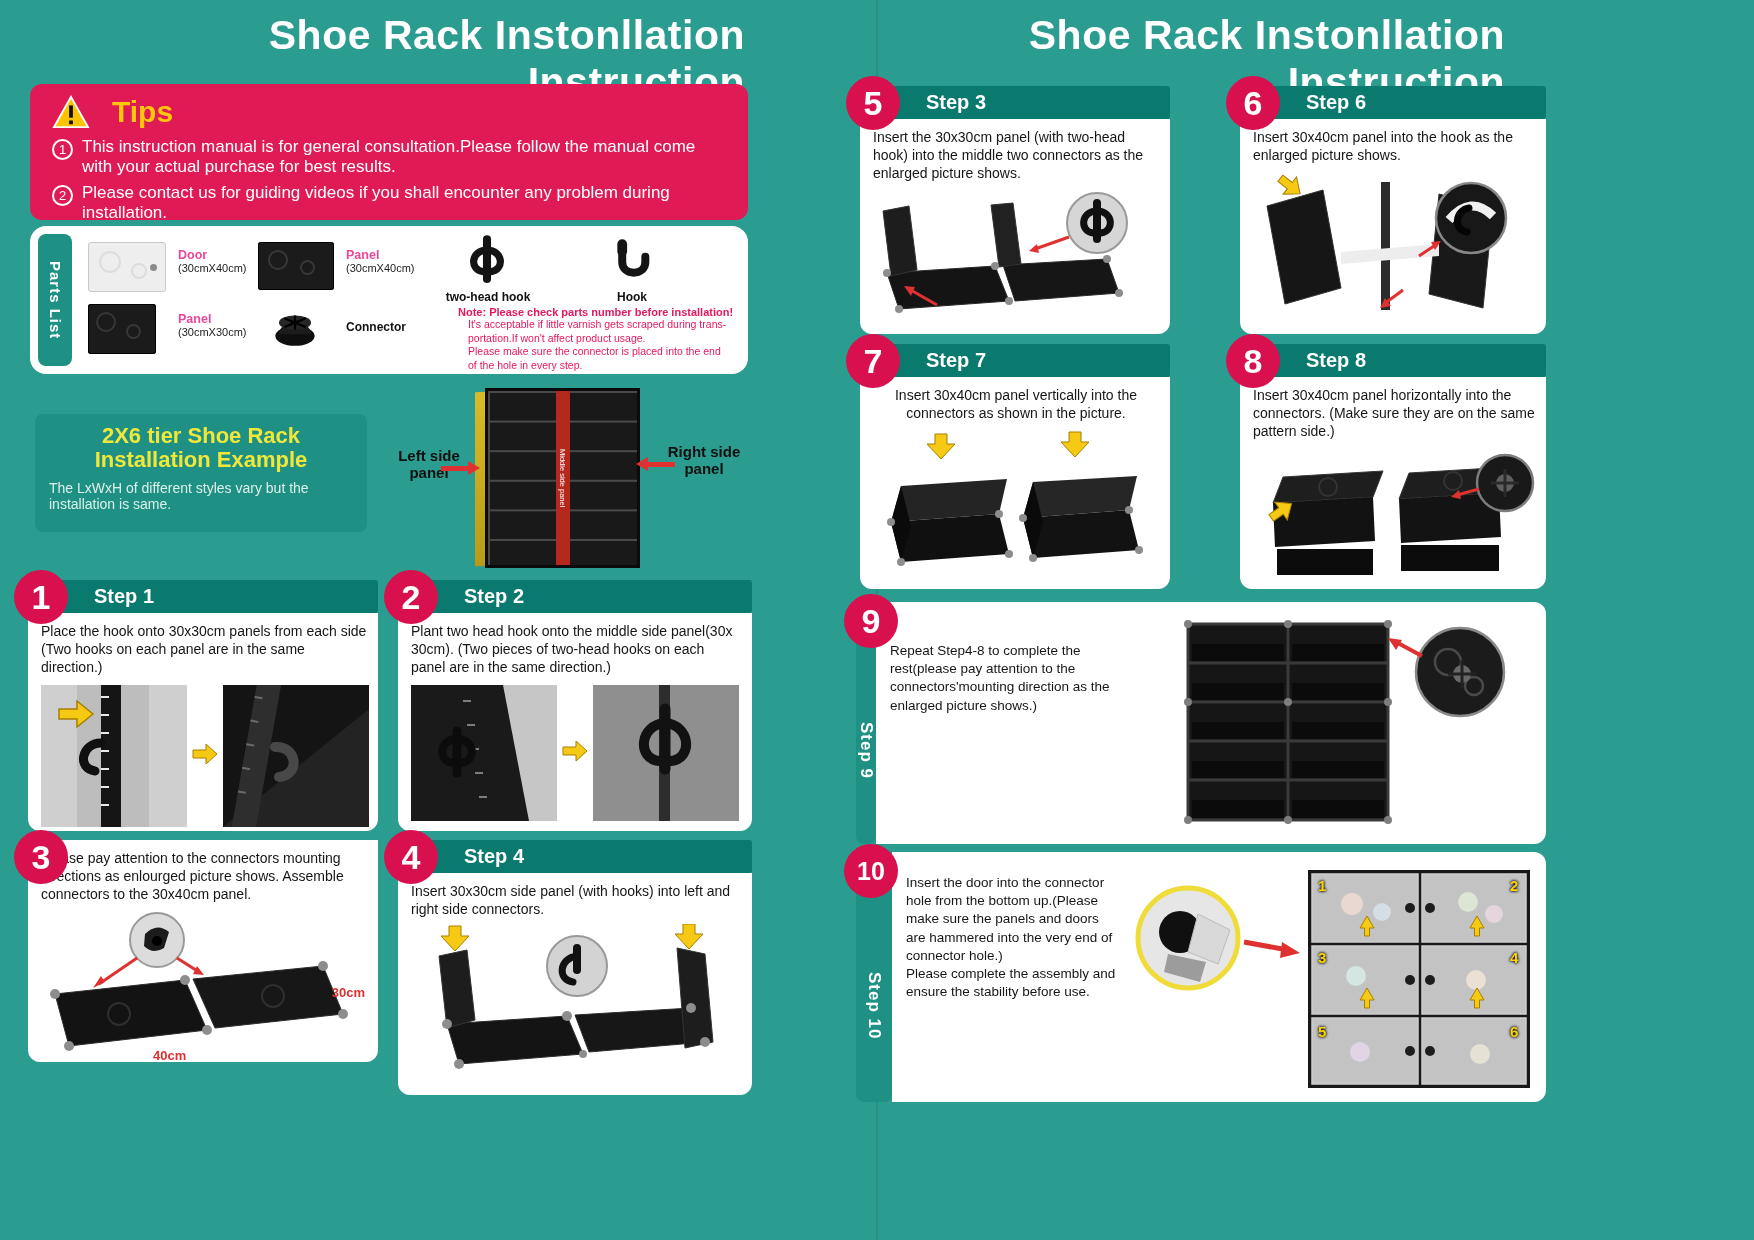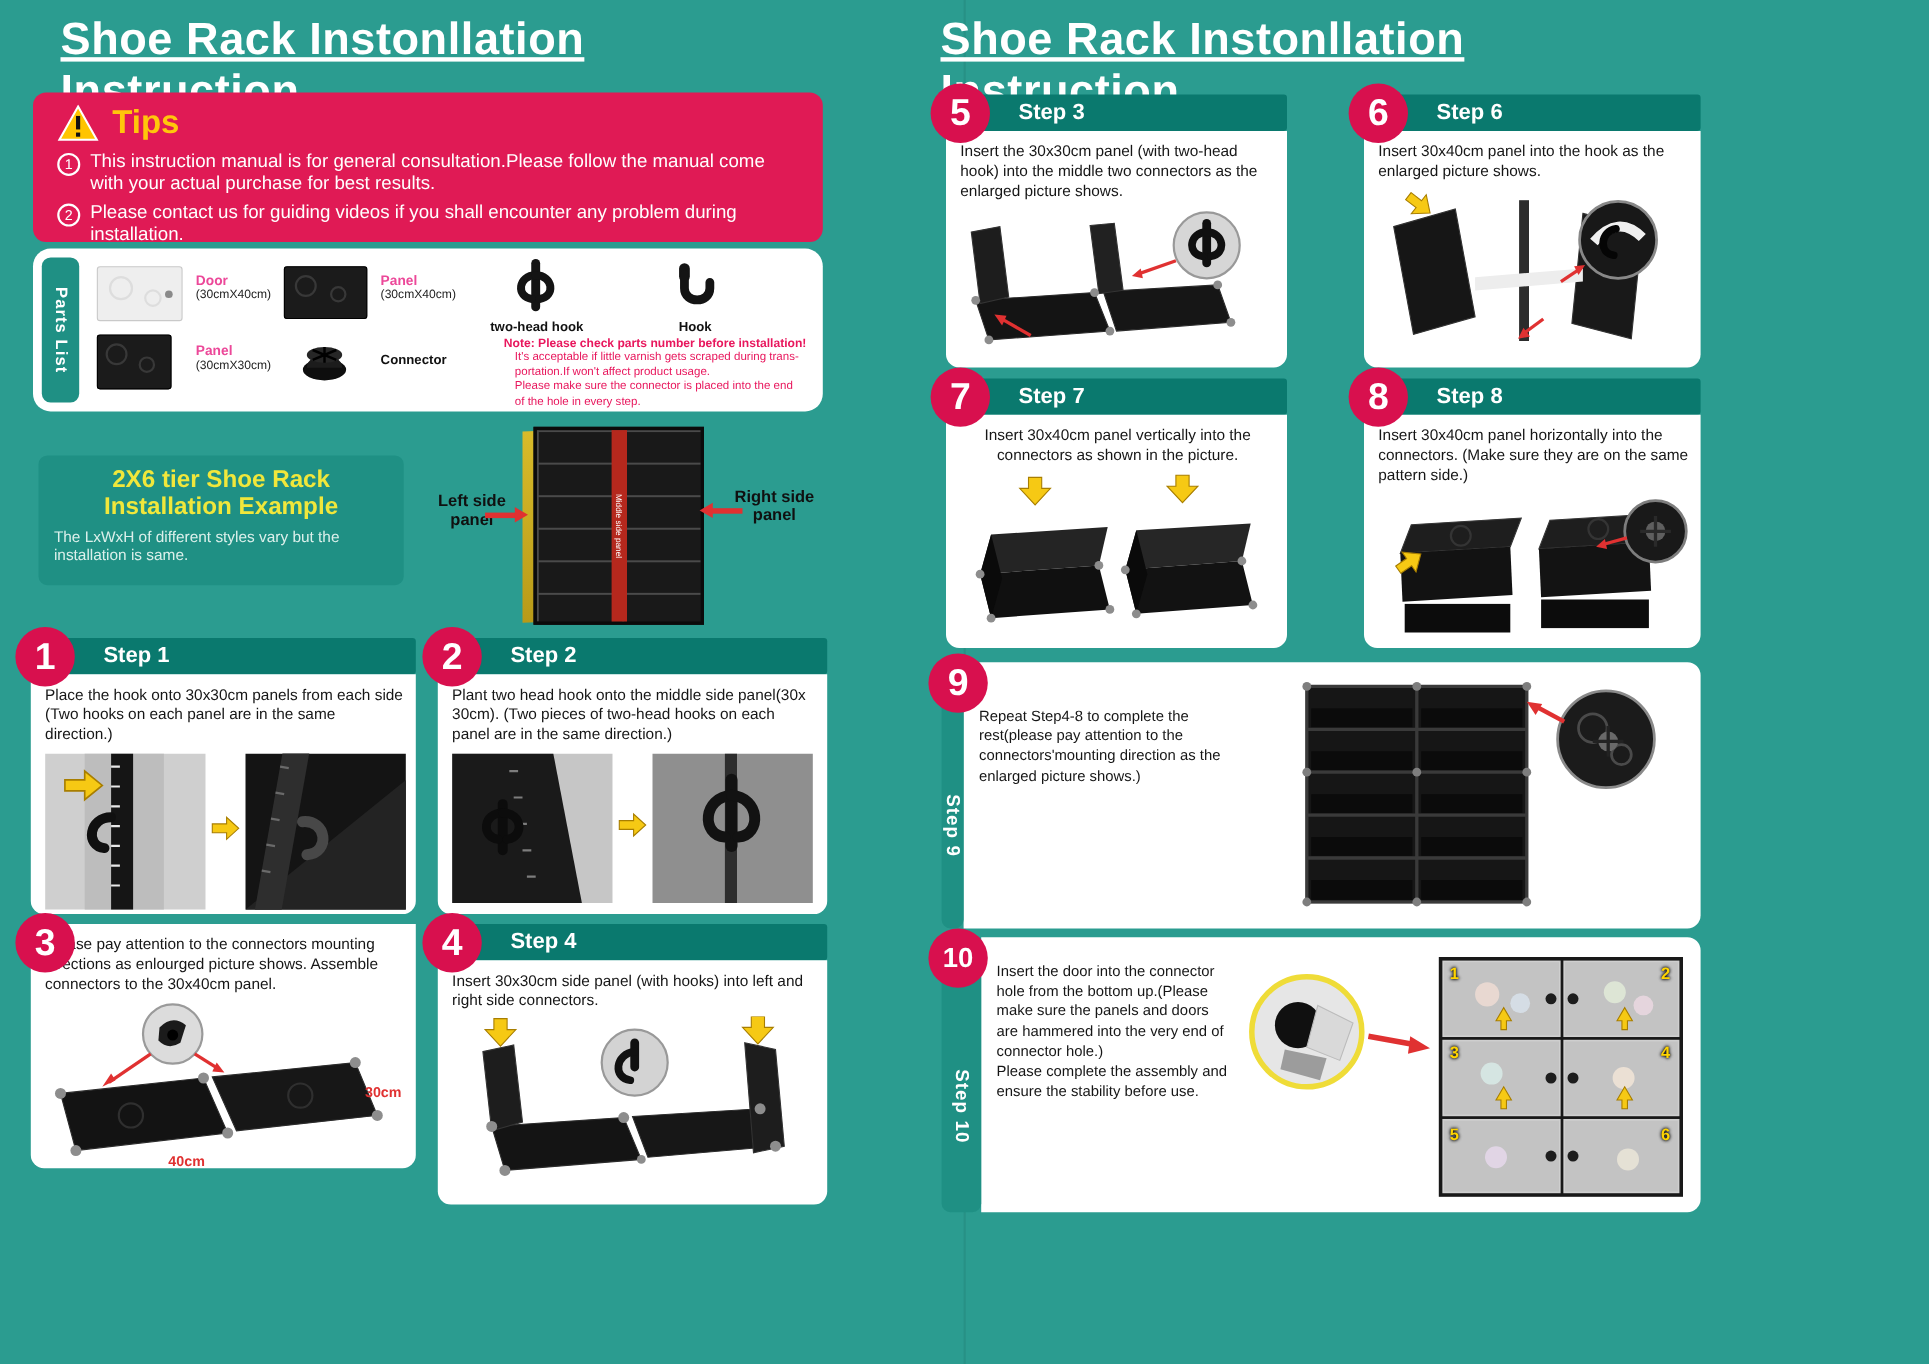--- a/index.html
+++ b/index.html
@@ -1,25 +1,25 @@
 <!DOCTYPE html>
 <html><head>
 <meta charset="utf-8">
 <style>
   * { margin:0; padding:0; box-sizing:border-box; }
   html,body { width:1754px; height:1240px; }
   body { font-family:"Liberation Sans", sans-serif; background:#2B9C90; position:relative; overflow:hidden; }
   .canvas { position:relative; width:1754px; height:1240px; }
   .divider { position:absolute; left:876px; top:0; width:2px; height:1240px; background:rgba(0,0,0,0.07); }
 
-  .page-title { position:absolute; color:#ffffff; font-size:41px; font-weight:bold; text-align:left; letter-spacing:0.5px;text-decoration:underline; }
+  .page-title { position:absolute; color:#ffffff; font-size:41px; font-weight:bold; text-align:right; letter-spacing:0.5px; }
 
   
   .tips { position:absolute; left:30px; top:84px; width:718px; height:136px; background:#E01A55; border-radius:12px; padding:8px 18px 8px 22px; color:#fff; }
-  .tips-head { display:flex; align-items:center; gap:12px; height:40px; }
+  .tips-head { display:flex; align-items:center; gap:22px; height:40px; }
   .tips-title { color:#FFC60B; font-size:30px; font-weight:bold; }
   .tip-row { display:flex; gap:9px; margin-top:5px; align-items:flex-start; }
   .tip-num { flex:0 0 auto; width:21px; height:21px; border:2px solid #fff; border-radius:50%; color:#fff; font-size:13px; display:flex; align-items:center; justify-content:center; margin-top:2px; }
   .tip-text { font-size:17px; line-height:1.2; }
 
   
   .parts { position:absolute; left:30px; top:226px; width:718px; height:148px; background:#ffffff; border-radius:16px; }
   .parts-tab { position:absolute; left:8px; top:8px; width:34px; height:132px; background:#1F9084; border-radius:8px; display:flex; align-items:center; justify-content:center; }
   .vtext { writing-mode:vertical-rl; color:#fff; font-weight:bold; letter-spacing:1px; }
   .parts-tab .vtext { font-size:15px; }

